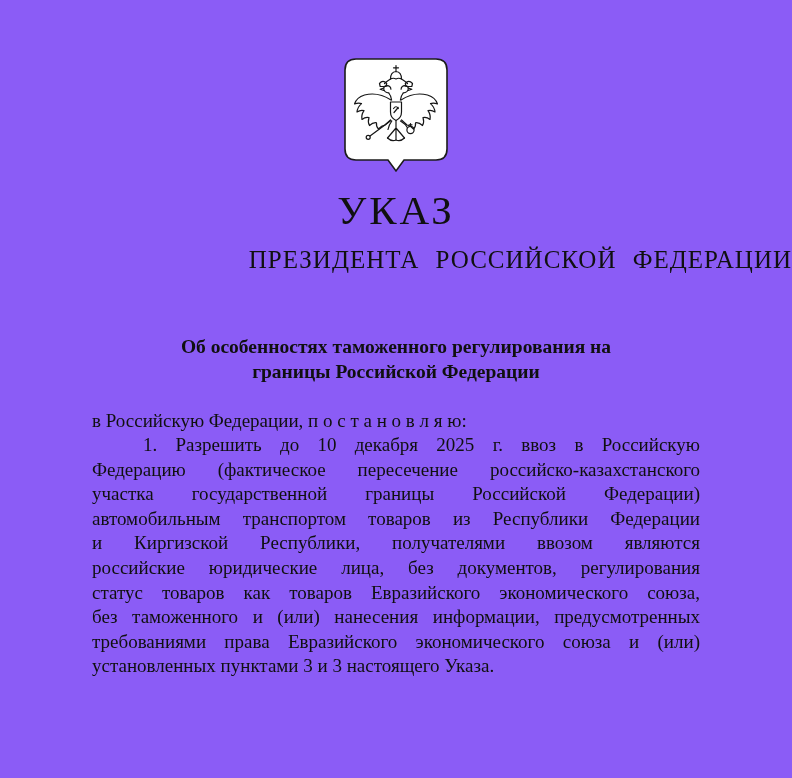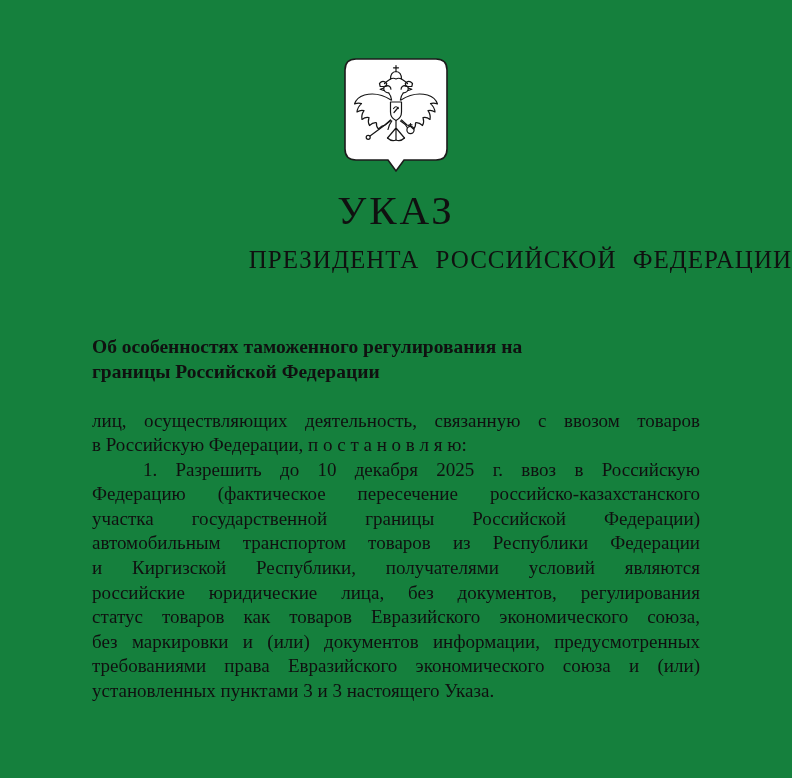--- a/index.html
+++ b/index.html
@@ -2,21 +2,21 @@
 <html lang="ru"><head>
 <meta charset="utf-8">
 <style>
   html, body { margin: 0; padding: 0; }
   body { background: #ffffff; }
   .page {
     position: relative;
     width: 792px;
     height: 778px;
     margin: 0 auto;
-    background: #15803d;
+    background: #8b5cf6;
     color: #101010;
     font-family: "Liberation Serif", "DejaVu Serif", serif;
     overflow: hidden;
   }
   .emblem {
     width: 104px;
     height: 116px;
     margin: 58px auto 0;
   }
   .emblem svg { display: block; width: 104px; height: 116px; }
@@ -33,20 +33,21 @@
     text-align: right;
     font-size: 25px;
     line-height: 1.1;
     letter-spacing: 1px;
     word-spacing: 9px;
     font-weight: 400;
   }
   .subject {
     width: 608px;
     margin: 60px auto 0;
+    text-align: center;
     font-weight: 700;
     font-size: 19.5px;
     line-height: 25.5px;
   }
   .bodytext {
     width: 608px;
     margin: 24px auto 0;
     font-size: 19px;
     line-height: 24.6px;
   }
@@ -109,27 +110,26 @@
   <div class="title">УКАЗ</div>
 
   <div class="issuer">ПРЕЗИДЕНТА  РОССИЙСКОЙ  ФЕДЕРАЦИИ</div>
 
   <div class="subject">
     <div class="line">Об особенностях таможенного регулирования на</div>
     <div class="line">границы Российской Федерации</div>
   </div>
 
   <div class="bodytext">
-    <div class="line j">лиц, осуществляющих деятельность, связанную с ввозом товаров</div>
     <div class="line l">в Российскую Федерации, п о с т а н о в л я ю:</div>
     <div class="line j indent">1. Разрешить до 10 декабря 2025 г. ввоз в Российскую</div>
     <div class="line j">Федерацию (фактическое пересечение российско-казахстанского</div>
     <div class="line j">участка государственной границы Российской Федерации)</div>
     <div class="line j">автомобильным транспортом товаров из Республики Федерации</div>
-    <div class="line j">и Киргизской Республики, получателями условий являются</div>
+    <div class="line j">и Киргизской Республики, получателями ввозом являются</div>
     <div class="line j">российские юридические лица, без документов, регулирования</div>
     <div class="line j">статус товаров как товаров Евразийского экономического союза,</div>
-    <div class="line j">без маркировки и (или) документов информации, предусмотренных</div>
+    <div class="line j">без таможенного и (или) нанесения информации, предусмотренных</div>
     <div class="line j">требованиями права Евразийского экономического союза и (или)</div>
     <div class="line l">установленных пунктами 3 и 3 настоящего Указа.</div>
   </div>
 
 </div>
 
 </body></html>

